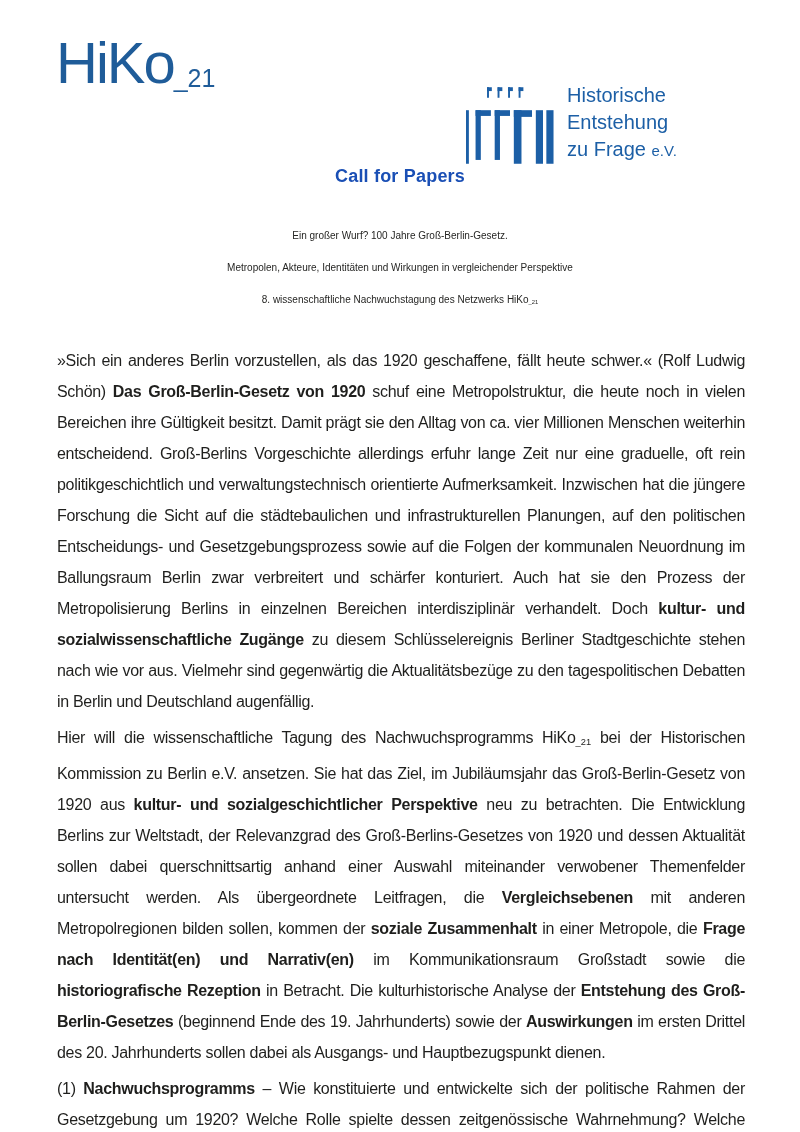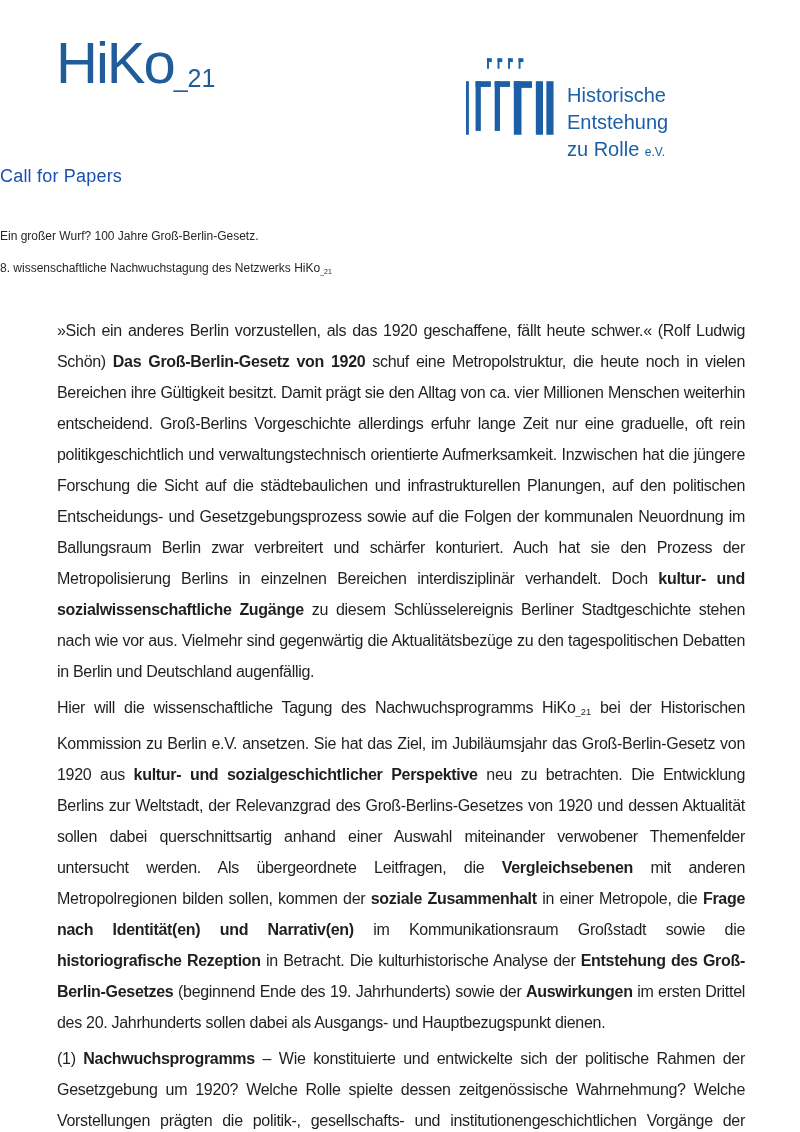--- a/index.html
+++ b/index.html
@@ -25,42 +25,43 @@
     letter-spacing:-2px;
     color:var(--logo-blue);
     white-space:nowrap;
   }
   .hiko-logo .sub-mark{
     font-size:25px;letter-spacing:0;
     vertical-align:-0.14em;
   }
   .kommission{
     position:absolute;left:466px;top:26px;
-    display:flex;align-items:center;
+    display:flex;align-items:flex-end;
   }
   .k-mark svg{display:block;}
   .k-mark rect{fill:var(--kommission-blue);}
   .k-text{
     margin-left:13px;margin-top:56px;
     font-size:20px;line-height:27px;
     color:var(--kommission-blue);
     white-space:nowrap;
   }
-  .k-ev{font-size:12px;}
+  .k-ev{font-size:15px;}
   
   .title{
     margin:16px 0 0;
-    text-align:left;
-    font-size:18px;font-weight:normal;
+    text-align:center;
+    font-size:18px;font-weight:bold;
     letter-spacing:0.2px;
     color:var(--title-blue);
   }
   .subtitle{
     margin-top:33px;
-    font-size:12px;line-height:32px;
+    text-align:center;
+    font-size:10px;line-height:32px;
     color:#262624;
   }
   
   .doc-body{
     margin:27px 55px 0 57px;
     font-size:16px;
     letter-spacing:-0.3px;
     line-height:31px;
     color:var(--text-color);
   }
@@ -106,29 +107,30 @@
             <rect x="30" y="24" width="5.5" height="52"></rect>
           <rect x="50" y="24" width="19" height="7"></rect>
             <rect x="50" y="24" width="8" height="56"></rect>
           <rect x="73" y="24" width="7.5" height="56"></rect>
           <rect x="84" y="24" width="7.5" height="56"></rect>
         </svg>
       </div>
       <div class="k-text">
         <div>Historische</div>
         <div>Entstehung</div>
-        <div><span>zu Rolle</span> <span class="k-ev">e.V.</span></div>
+        <div><span>zu Frage</span> <span class="k-ev">e.V.</span></div>
       </div>
     </div>
   </div>
 
   <h1 class="title">Call for Papers</h1>
 
   <div class="subtitle">
     <div><span>Ein großer Wurf? 100 Jahre Groß-Berlin-Gesetz.</span></div>
+    <div><span>Metropolen, Akteure, Identitäten und Wirkungen in vergleichender Perspektive</span></div>
     <div><span>8. wissenschaftliche Nachwuchstagung des Netzwerks HiKo</span><span class="subscript">_21</span></div>
   </div>
 
   <div class="doc-body">
     <p><span>»Sich ein anderes Berlin vorzustellen, als das 1920 geschaffene, fällt heute schwer.« (Rolf Ludwig Schön) </span><b>Das Groß-Berlin-Gesetz von 1920</b><span> schuf eine Metropolstruktur, die heute noch in vielen Bereichen ihre Gültigkeit besitzt. Damit prägt sie den Alltag von ca. vier Millionen Menschen weiterhin entscheidend. Groß-Berlins Vorgeschichte allerdings erfuhr lange Zeit nur eine graduelle, oft rein politikgeschichtlich und verwaltungstechnisch orientierte Aufmerksamkeit. Inzwischen hat die jüngere Forschung die Sicht auf die städtebaulichen und infrastrukturellen Planungen, auf den politischen Entscheidungs- und Gesetzgebungsprozess sowie auf die Folgen der kommunalen Neuordnung im Ballungsraum Berlin zwar verbreitert und schärfer konturiert. Auch hat sie den Prozess der Metropolisierung Berlins in einzelnen Bereichen interdisziplinär verhandelt. Doch </span><b>kultur- und sozialwissenschaftliche Zugänge</b><span> zu diesem Schlüsselereignis Berliner Stadtgeschichte stehen nach wie vor aus. Vielmehr sind gegenwärtig die Aktualitätsbezüge zu den tagespolitischen Debatten in Berlin und Deutschland augenfällig.</span></p>
     <p><span>Hier will die wissenschaftliche Tagung des Nachwuchsprogramms HiKo</span><span class="subscript">_21</span><span> bei der Historischen Kommission zu Berlin e.V. ansetzen. Sie hat das Ziel, im Jubiläumsjahr das Groß-Berlin-Gesetz von 1920 aus </span><b>kultur- und sozialgeschichtlicher Perspektive</b><span> neu zu betrachten. Die Entwicklung Berlins zur Weltstadt, der Relevanzgrad des Groß-Berlins-Gesetzes von 1920 und dessen Aktualität sollen dabei querschnittsartig anhand einer Auswahl miteinander verwobener Themenfelder untersucht werden. Als übergeordnete Leitfragen, die </span><b>Vergleichsebenen</b><span> mit anderen Metropolregionen bilden sollen, kommen der </span><b>soziale Zusammenhalt</b><span> in einer Metropole, die </span><b>Frage nach Identität(en) und Narrativ(en)</b><span> im Kommunikationsraum Großstadt sowie die </span><b>historiografische Rezeption</b><span> in Betracht. Die kulturhistorische Analyse der </span><b>Entstehung des Groß-Berlin-Gesetzes</b><span> (beginnend Ende des 19. Jahrhunderts) sowie der </span><b>Auswirkungen</b><span> im ersten Drittel des 20. Jahrhunderts sollen dabei als Ausgangs- und Hauptbezugspunkt dienen.</span></p>
     <p><span>(1) </span><b>Nachwuchsprogramms</b><span> – Wie konstituierte und entwickelte sich der politische Rahmen der Gesetzgebung um 1920? Welche Rolle spielte dessen zeitgenössische Wahrnehmung? Welche Vorstellungen prägten die politik-, gesellschafts- und institutionengeschichtlichen Vorgänge der Urbanisierung?</span></p>
   </div>
 
 </div>

